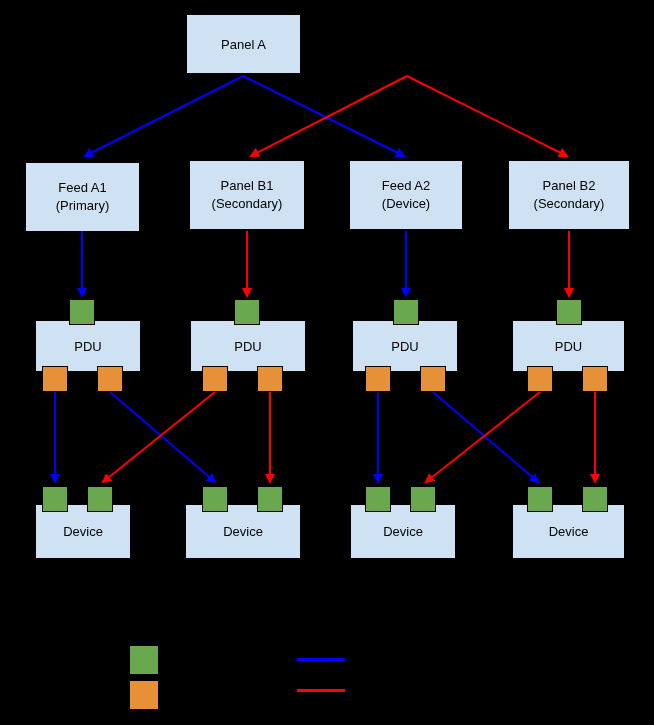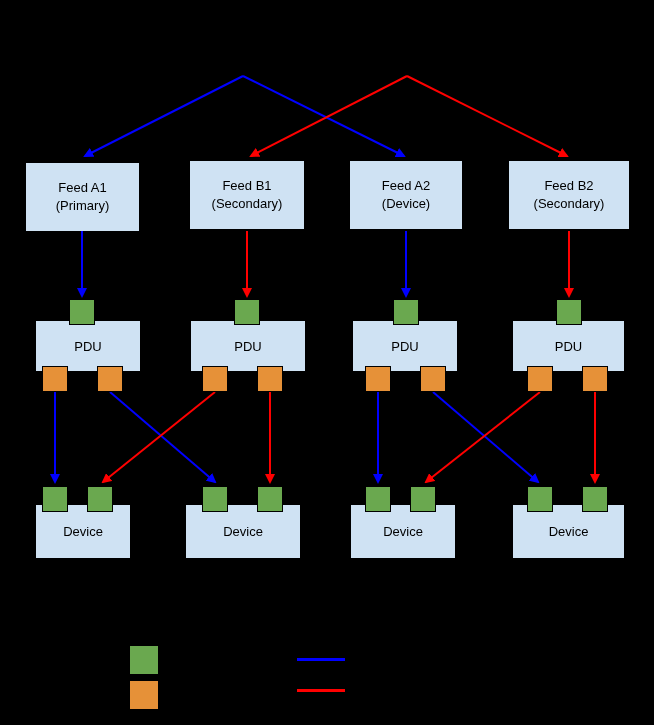--- a/index.html
+++ b/index.html
@@ -68,35 +68,38 @@
     <line class="edge-blue" x1="110" y1="392" x2="215" y2="482" marker-end="url(#arrow-blue)"></line>
     <line class="edge-red" x1="215" y1="392" x2="103" y2="482" marker-end="url(#arrow-red)"></line>
     <line class="edge-red" x1="270" y1="392" x2="270" y2="482" marker-end="url(#arrow-red)"></line>
 
     <line class="edge-blue" x1="378" y1="392" x2="378" y2="482" marker-end="url(#arrow-blue)"></line>
     <line class="edge-blue" x1="433" y1="392" x2="538" y2="482" marker-end="url(#arrow-blue)"></line>
     <line class="edge-red" x1="540" y1="392" x2="426" y2="482" marker-end="url(#arrow-red)"></line>
     <line class="edge-red" x1="595" y1="392" x2="595" y2="482" marker-end="url(#arrow-red)"></line>
   </svg>
 
+  <div class="box" style="left:186px;top:14px;width:115px;height:60px">
+    <span>Panel A</span>
+  </div>
 
   <div class="box" style="left:25px;top:162px;width:115px;height:70px">
     <span class="pre">Feed A1
 (Primary)</span>
   </div>
   <div class="box" style="left:189px;top:160px;width:116px;height:70px">
-    <span class="pre">Feed B1
+    <span class="pre">Panel B1
 (Secondary)</span>
   </div>
   <div class="box" style="left:349px;top:160px;width:114px;height:70px">
     <span class="pre">Feed A2
 (Device)</span>
   </div>
   <div class="box" style="left:508px;top:160px;width:122px;height:70px">
-    <span class="pre">Feed B2
+    <span class="pre">Panel B2
 (Secondary)</span>
   </div>
 
   <div class="box" style="left:35px;top:320px;width:106px;height:52px">
     <span>PDU</span>
   </div>
   <div class="box" style="left:190px;top:320px;width:116px;height:52px">
     <span>PDU</span>
   </div>
   <div class="box" style="left:352px;top:320px;width:106px;height:52px">

